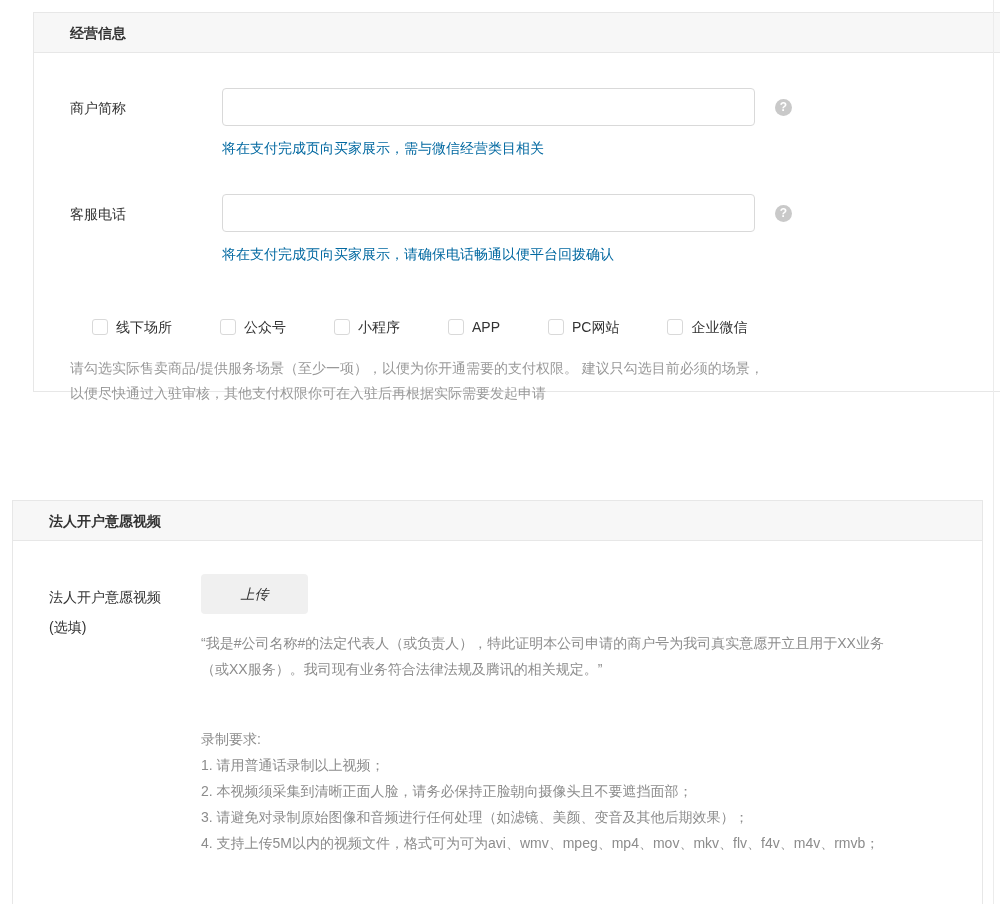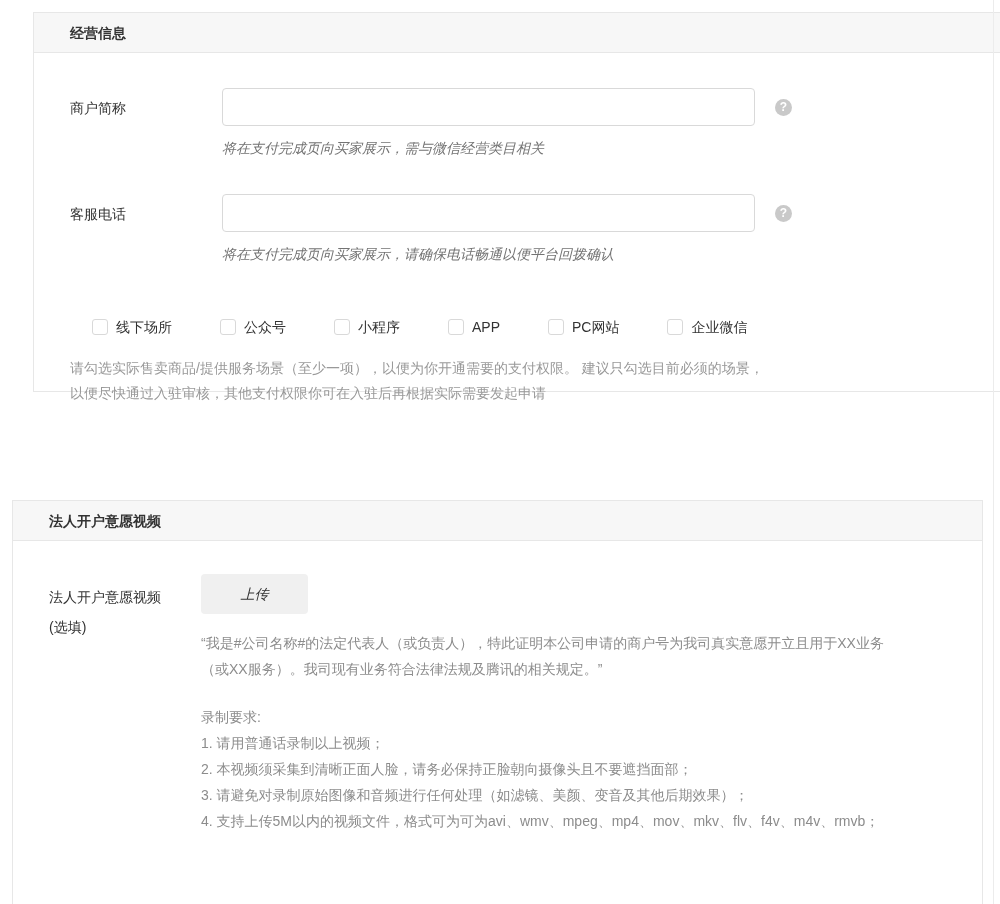--- a/index.html
+++ b/index.html
@@ -67,23 +67,22 @@
     color: #ffffff;
     font-size: 12px;
     font-weight: bold;
     text-align: center;
     line-height: 17px;
     vertical-align: middle;
     cursor: pointer;
   }
   .helper-text {
     margin-top: 12px;
-    color: #737373;
+    color: #0369a1;
     line-height: 20px;
-    font-style: italic;
   }
   .checkbox-row {
     display: flex;
     align-items: center;
     padding-top: 10px;
   }
   .checkbox-item {
     display: flex;
     align-items: center;
     margin-right: 26px;
@@ -119,21 +118,21 @@
     line-height: 40px;
     cursor: pointer;
     font-style: italic;
   }
   .video-instructions {
     margin-top: 16px;
     color: #8c8c8c;
     line-height: 26px;
   }
   .requirements-block {
-    margin-top: 22px;
+    margin-top: 44px;
     color: #8c8c8c;
     line-height: 26px;
   }
   .page-right-line {
     position: absolute;
     left: 993px;
     top: 0;
     width: 1px;
     height: 904px;
     background: #ececec;

